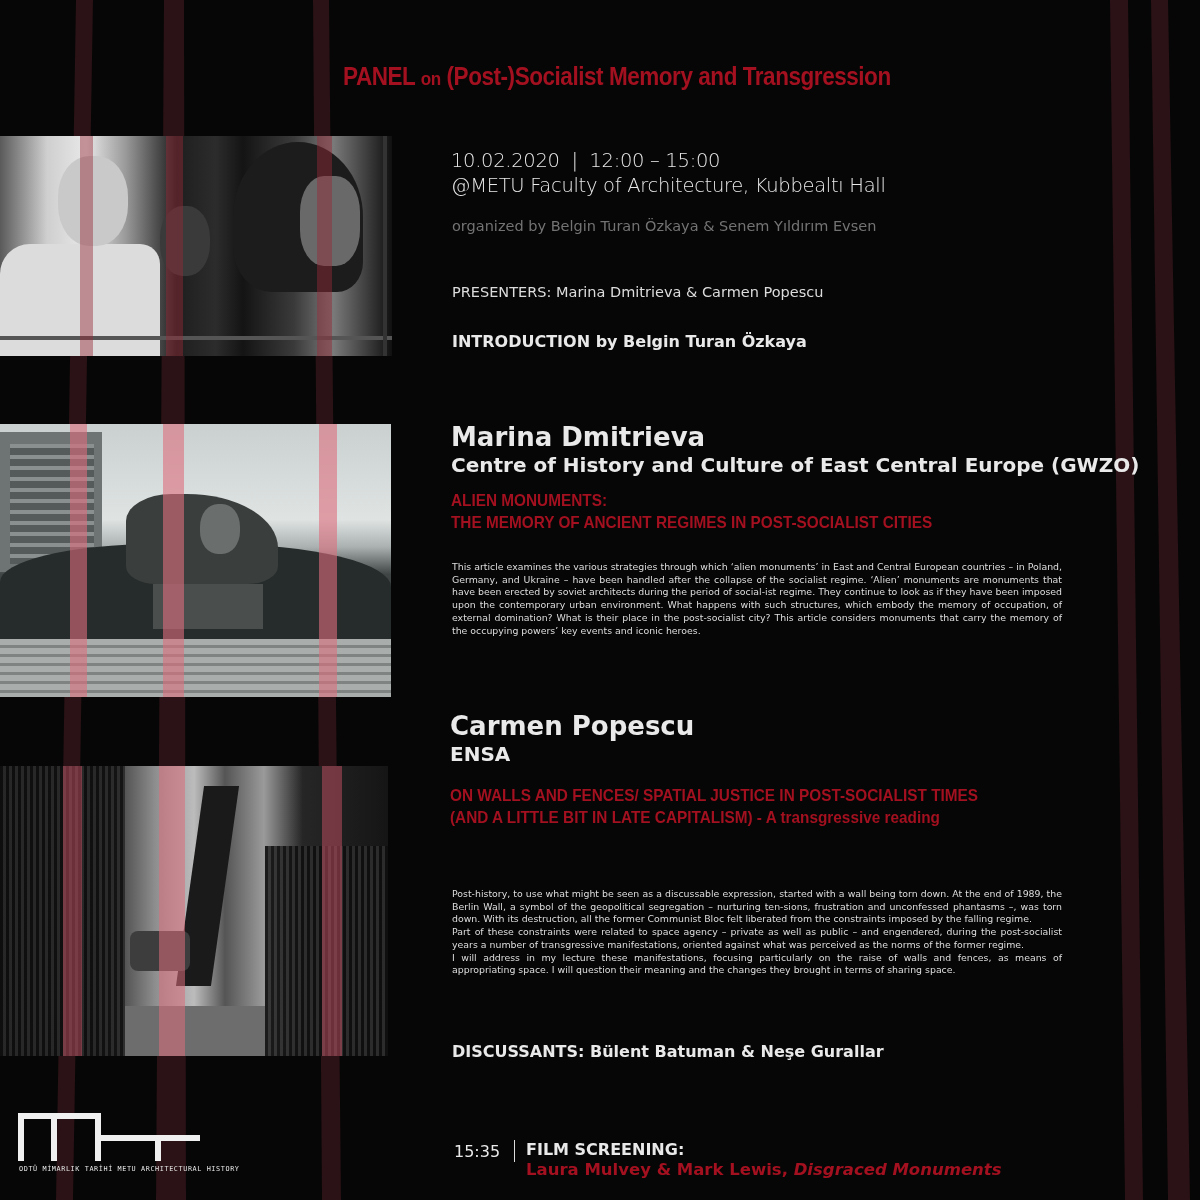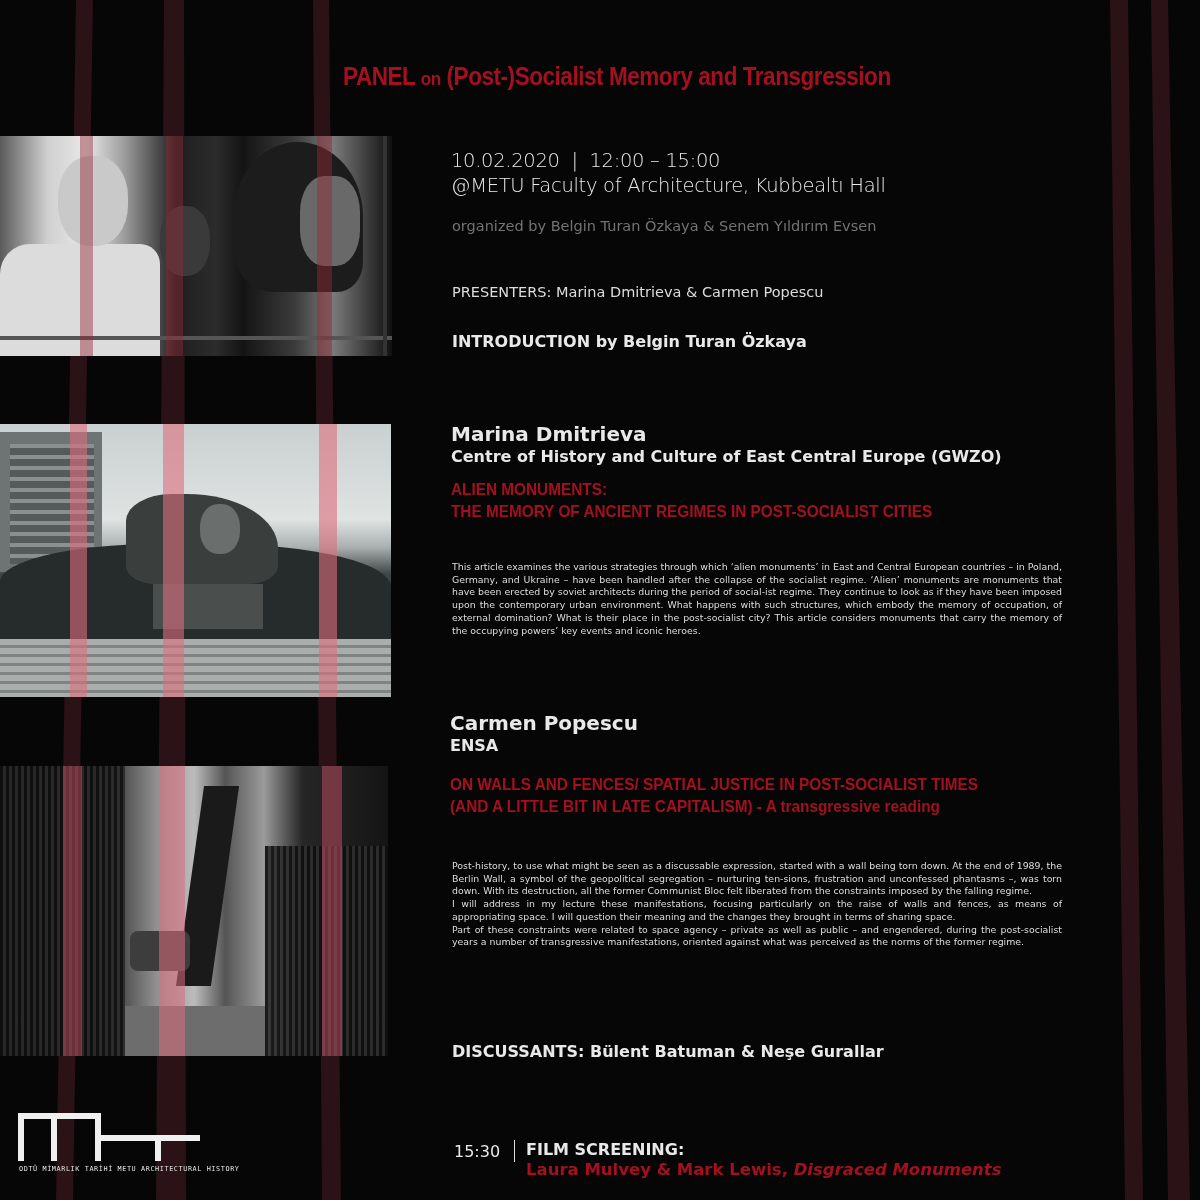--- a/index.html
+++ b/index.html
@@ -10,22 +10,22 @@
   .bar { position:absolute; background:#2a1216; }
   .photo { position:absolute; overflow:hidden; }
   .bars-svg { position:absolute; left:0; top:0; width:1200px; height:1200px; pointer-events:none; }
   .title { left:343px; top:62px; font-family:"Liberation Sans", sans-serif; font-weight:bold;
            font-size:25px; letter-spacing:-0.5px; white-space:nowrap; transform:scaleX(0.9); transform-origin:left top; }
   .title .small { font-size:19px; }
   .datetime { left:451px; top:148px; font-size:19.5px; line-height:25px; font-weight:300; letter-spacing:-0.3px; white-space:nowrap; }
   .org { left:452px; top:217px; font-size:14.5px; line-height:19px; white-space:nowrap; color:#737373; }
   .presenters { left:452px; top:284px; font-size:14.5px; white-space:nowrap; color:#dcdcdc; }
   .intro { left:452px; top:332px; font-size:16px; font-weight:bold; white-space:nowrap; }
-  .name { font-size:20px; font-weight:bold; white-space:nowrap; }
-  .affil { font-size:16px; font-weight:bold; white-space:nowrap; }
+  .name { font-size:26px; font-weight:bold; white-space:nowrap; }
+  .affil { font-size:20px; font-weight:bold; white-space:nowrap; }
   .talk { font-family:"Liberation Sans", sans-serif; font-weight:bold; font-size:16.5px; line-height:22px;
           white-space:nowrap; transform:scaleX(0.93); transform-origin:left top; }
   .abstract { font-size:9.4px; line-height:12.7px; text-align:justify; color:#dedede; width:610px; }
   .abstract p { margin:0; }
   .disc { left:452px; top:1042px; font-size:16px; font-weight:bold; white-space:nowrap; }
   .time2 { left:454px; top:1142px; font-size:16px; white-space:nowrap; }
   .sep { left:514px; top:1140px; width:1px; height:22px; background:#dcdcdc; }
   .film { left:526px; top:1140px; font-size:16px; font-weight:bold; white-space:nowrap; }
   .film2 { left:526px; top:1160px; font-size:16.5px; font-weight:bold; white-space:nowrap; }
   .logo { left:18px; top:1113px; }
@@ -111,29 +111,29 @@
 </div>
 
 <div class="abs" style="left:450px;top:711px;">
   <div class="name">Carmen Popescu</div>
   <div class="affil" style="margin-top:1px;">ENSA</div>
   <div class="talk red" style="margin-top:18px;">
     <div>ON WALLS AND FENCES/ SPATIAL JUSTICE IN POST-SOCIALIST TIMES</div>
     <div>(AND A LITTLE BIT IN LATE CAPITALISM) - A transgressive reading</div>
   </div>
 </div>
-<div class="abs abstract" style="left:452px;top:860px;">
+<div class="abs abstract" style="left:452px;top:888px;">
   <p>Post-history, to use what might be seen as a discussable expression, started with a wall being torn down. At the end of 1989, the Berlin Wall, a symbol of the geopolitical segregation – nurturing ten-sions, frustration and unconfessed phantasms –, was torn down. With its destruction, all the former Communist Bloc felt liberated from the constraints imposed by the falling regime.</p>
+  <p>Part of these constraints were related to space agency – private as well as public – and engendered, during the post-socialist years a number of transgressive manifestations, oriented against what was perceived as the norms of the former regime.</p>
   <p>I will address in my lecture these manifestations, focusing particularly on the raise of walls and fences, as means of appropriating space. I will question their meaning and the changes they brought in terms of sharing space.</p>
-  <p>Part of these constraints were related to space agency – private as well as public – and engendered, during the post-socialist years a number of transgressive manifestations, oriented against what was perceived as the norms of the former regime.</p>
 </div>
 
 <div class="abs disc">DISCUSSANTS: Bülent Batuman &amp; Neşe Gurallar</div>
 
-<div class="abs time2">15:30</div>
+<div class="abs time2">15:35</div>
 <div class="abs sep"></div>
 <div class="abs film">FILM SCREENING:</div>
 <div class="abs film2 red">
   <span style="white-space:pre;">Laura Mulvey &amp; Mark Lewis, </span><span style="font-style:italic;text-align:right;">Disgraced Monuments</span>
 </div>
 
 <svg class="abs logo" width="185" height="50" viewBox="0 0 185 50">
   <g fill="none" stroke="#f0f0f0" stroke-width="6">
     <path d="M3,48 V3 H36 V48"></path>
     <path d="M36,3 H80 V48"></path>

